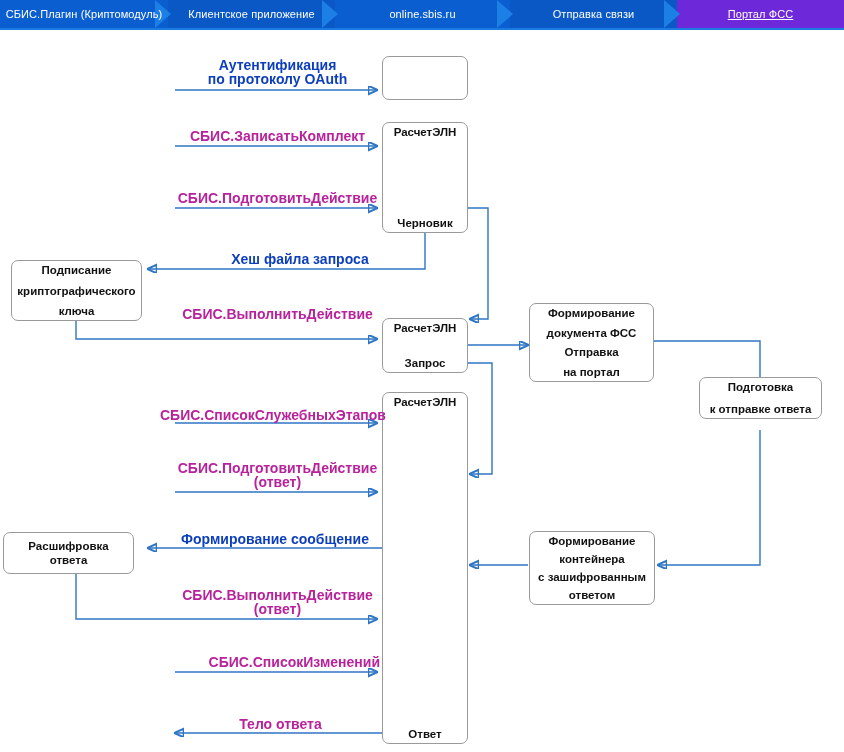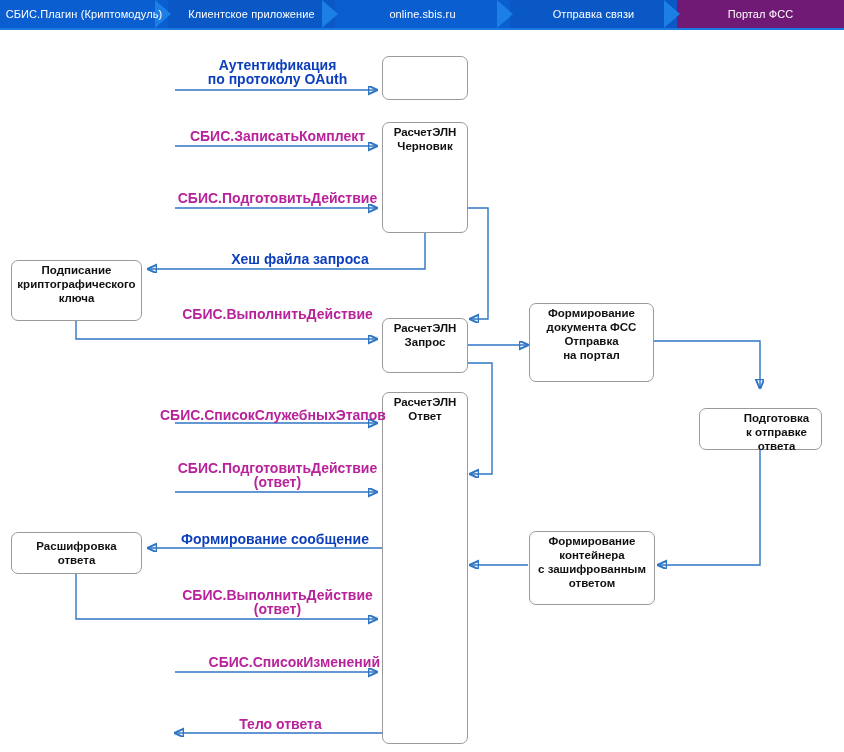--- a/index.html
+++ b/index.html
@@ -9,21 +9,21 @@
   
   #header{position:absolute;left:0;top:0;width:844px;height:28px;background:#0b5ed0;}
   #header .seg{position:absolute;top:0;height:28px;display:flex;align-items:center;justify-content:center;
                color:#ffffff;font-size:11px;letter-spacing:.1px;white-space:nowrap;}
   #header .seg .lbl{position:relative;z-index:3;}
   #header .chev{position:absolute;top:0;width:26px;height:28px;z-index:2;}
   #header .baseline{position:absolute;left:0;top:28px;width:844px;height:2px;background:#1a7ae0;}
 
   
   .node{position:absolute;box-sizing:border-box;border:1px solid #9a9a9a;border-radius:7px;background:#ffffff;
-        display:flex;align-items:center;justify-content:flex-start;text-align:center;
+        display:flex;align-items:center;justify-content:space-between;text-align:center;
         color:#111111;font-size:11.5px;line-height:14px;font-weight:bold;padding:2px 4px;}
   .node.plain{font-weight:normal;}
 
   
   .elabel{position:absolute;text-align:center;font-size:14px;line-height:14px;font-weight:bold;white-space:nowrap;}
   .elabel.blue{color:#0d3fbd;}
   .elabel.mag{color:#b8229b;}
 
   svg#wires{position:absolute;left:0;top:0;width:844px;height:752px;pointer-events:none;}
   svg#wires path,svg#wires line{fill:none;stroke:#2e75c4;stroke-width:1.4px;}
@@ -39,21 +39,21 @@
     </div>
     <div class="seg" style="left:0px;width:168px;background:#0b5ed0;">
       <span class="lbl">СБИС.Плагин (Криптомодуль)</span>
     </div>
     <div class="seg" style="left:335px;width:175px;background:#0b5ed0;">
       <span class="lbl">online.sbis.ru</span>
     </div>
     <div class="seg" style="left:510px;width:167px;background:#0a58c6;">
       <span class="lbl">Отправка связи</span>
     </div>
-    <div class="seg" style="left:677px;width:167px;background:#701a75;">
+    <div class="seg" style="left:677px;width:167px;background:#6d28d9;text-decoration:underline;">
       <span class="lbl">Портал ФСС</span>
     </div>
 
     <svg class="chev" style="left:155px;">
       <polygon points="0,0 16,14 0,28" fill="#1c7fe5"></polygon>
     </svg>
     <svg class="chev" style="left:322px;">
       <polygon points="0,0 16,14 0,28" fill="#1c7fe5"></polygon>
     </svg>
     <svg class="chev" style="left:497px;">
@@ -126,31 +126,31 @@
     <span>Запрос</span>
   </div>
 
   <div class="node" style="left:529px;top:303px;width:125px;height:79px;flex-direction:column;">
     <span>Формирование</span>
     <span>документа ФСС</span>
     <span>Отправка</span>
     <span>на портал</span>
   </div>
 
-  <div class="node" style="left:699px;top:408px;width:123px;height:42px;flex-direction:column;padding-left:36px;">
+  <div class="node" style="left:699px;top:377px;width:123px;height:42px;flex-direction:column;">
     <span>Подготовка</span>
     <span>к отправке ответа</span>
   </div>
 
   <div class="node" style="left:382px;top:392px;width:86px;height:352px;flex-direction:column;">
     <span>РасчетЭЛН</span>
     <span>Ответ</span>
   </div>
 
-  <div class="node" style="left:11px;top:532px;width:131px;height:42px;">
+  <div class="node" style="left:3px;top:532px;width:131px;height:42px;">
     <span>Расшифровка ответа</span>
   </div>
 
   <div class="node" style="left:529px;top:531px;width:126px;height:74px;flex-direction:column;">
     <span>Формирование</span>
     <span>контейнера</span>
     <span>с зашифрованным</span>
     <span>ответом</span>
   </div>
 

